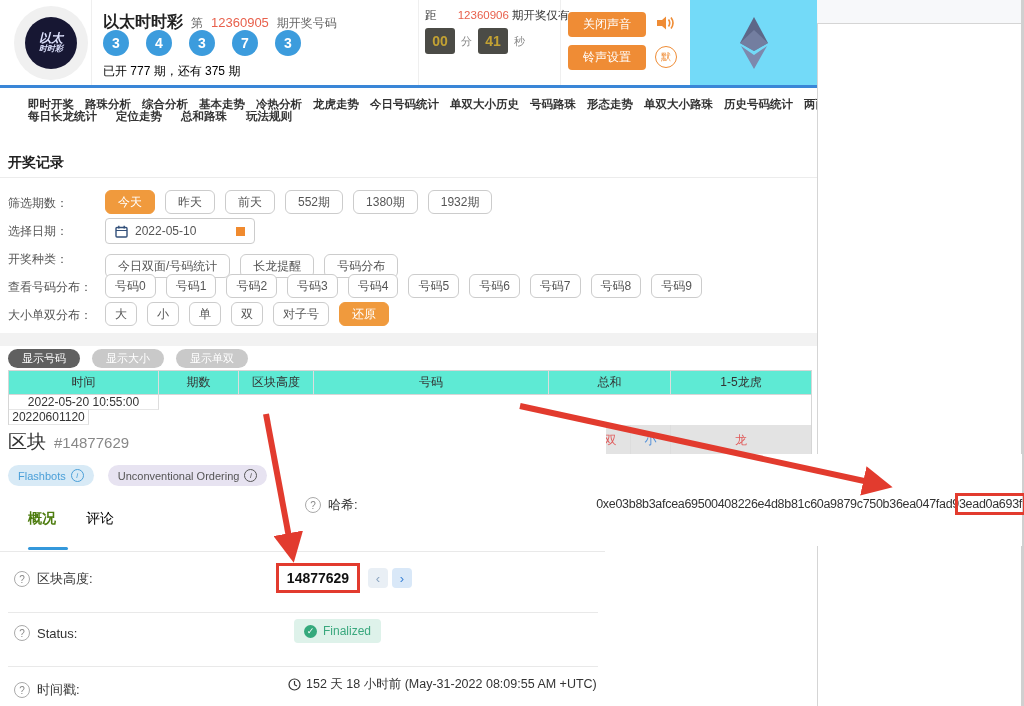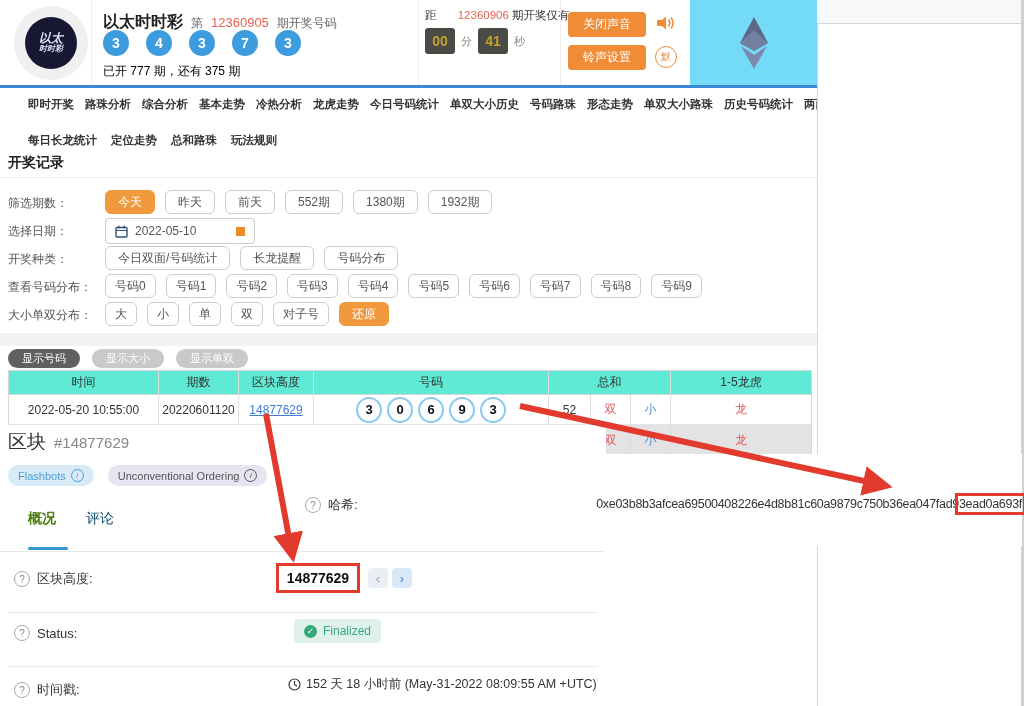--- a/index.html
+++ b/index.html
@@ -39,21 +39,21 @@
               display:flex;align-items:center;justify-content:center;}
 
   
   .rp-top{left:817px;top:0;width:205px;height:23px;background:#f7f8fa;z-index:2;}
   .right-panel{left:817px;top:23px;width:204px;height:683px;background:#fff;
                border-left:1px solid #d5d5d5;border-top:1px solid #d5d5d5;z-index:2;}
   .edge-right{left:1021px;top:0;width:3px;height:706px;background:#d0d0d0;z-index:2;}
 
   
   .nav1{left:28px;top:97px;width:788px;display:flex;gap:11px;white-space:nowrap;}
-  .nav2{left:28px;top:133px;display:flex;gap:14px;white-space:nowrap;font-family:Liberation Serif, serif;}
+  .nav2{left:28px;top:109px;display:flex;gap:19px;white-space:nowrap;font-family:Liberation Serif, serif;}
   .nav-item{font-size:11.5px;font-weight:bold;color:#333;cursor:pointer;}
 
   
   .sec-title{left:8px;top:154px;font-size:14px;font-weight:bold;color:#222;}
   .hdiv{height:1px;background:#ececec;}
   .flabel{position:absolute;left:8px;font-size:12px;color:#555;}
   .pillbox{position:absolute;left:105px;display:flex;gap:10px;align-items:center;}
   .pillgroup{display:contents;}
   .pill{height:22px;line-height:22px;padding:0 12px;border:1px solid #ccc;border-radius:6px;
         font-size:12px;color:#555;background:#fff;cursor:pointer;white-space:nowrap;}
@@ -68,21 +68,21 @@
   
   .viewbtns{left:8px;top:349px;display:flex;gap:12px;}
   .vbtn{height:19px;line-height:19px;padding:0 14px;border-radius:10px;font-size:11px;color:#fff;
         background:#c9c9c9;cursor:pointer;}
   .vbtn.active{background:#606060;}
 
   
   .table{left:8px;top:370px;width:802px;border:1px solid #d6d6d6;font-size:12px;z-index:1;}
   .trow{display:flex;}
   .th{background:#5eead4;height:24px;}
-  .tr1{background:#fff;height:30px;}
+  .tr1{background:#fff;height:30px;flex-direction:column;}
   .tr2{background:#e3e3e3;height:30px;}
   .cell{display:flex;align-items:center;justify-content:center;border-right:1px solid #ddd;
         box-sizing:border-box;}
   .cell:last-child{border-right:none;}
   .th .cell{border-bottom:1px solid #d6d6d6;color:#333;}
   .tr1 .cell{border-bottom:1px solid #e6e6e6;}
   .c-time{width:150px;}.c-issue{width:80px;}.c-block{width:75px;}.c-nums{width:235px;}
   .c-sum{width:42px;}.c-dual{width:40px;}.c-size{width:40px;}.c-dragon{width:140px;}
   .c-sumspan{width:122px;}
   .blocklink{color:#3b7dd8;text-decoration:underline;cursor:pointer;}
@@ -99,21 +99,21 @@
   .exp-title{font-size:19px;color:#333;}
   .exp-id{font-size:15px;color:#888;}
   .badge{height:21px;border-radius:11px;display:inline-flex;align-items:center;gap:5px;
          padding:0 10px;font-size:11px;cursor:pointer;}
   .badge.fb{background:#d8eaf6;color:#4a9fd8;}
   .badge.uo{background:#e7e3f1;color:#555;}
   .icirc{width:11px;height:11px;border:1px solid currentColor;border-radius:50%;font-size:8px;
          display:inline-flex;align-items:center;justify-content:center;font-style:italic;}
   .tab{font-size:14px;cursor:pointer;}
   .tab.on{color:#4d7c0f;font-weight:bold;}
-  .tab.off{color:#0c4a6e;}
+  .tab.off{color:#000000;}
   .tabline{left:28px;top:122px;width:40px;height:3px;background:#3498db;border-radius:2px;}
   .qicon{width:14px;height:14px;border:1px solid #aaa;border-radius:50%;color:#888;font-size:10px;
          display:inline-flex;align-items:center;justify-content:center;flex:none;}
   .exp-label{position:absolute;left:14px;display:flex;align-items:center;gap:7px;font-size:13px;color:#333;}
   .redbox{border:3px solid #e23b2e;box-sizing:border-box;display:flex;align-items:center;justify-content:center;}
   .height-box{left:276px;top:138px;width:84px;height:30px;font-size:14px;font-weight:bold;color:#111;background:#fff;}
   .pgbtn{position:absolute;width:20px;height:20px;border-radius:4px;display:flex;align-items:center;
          justify-content:center;font-size:13px;cursor:pointer;}
   .pgprev{left:368px;top:143px;background:#e9eff5;color:#8aa4c0;}
   .pgnext{left:392px;top:143px;background:#d9e8f8;color:#3b82d6;}
@@ -242,21 +242,21 @@
       <rect x="1" y="2.5" width="11" height="9.5" rx="1" fill="none" stroke="#33507a" stroke-width="1.4"></rect>
       <line x1="3.8" y1="0.8" x2="3.8" y2="3.5" stroke="#33507a" stroke-width="1.4"></line>
       <line x1="9.2" y1="0.8" x2="9.2" y2="3.5" stroke="#33507a" stroke-width="1.4"></line>
       <line x1="1" y1="5.5" x2="12" y2="5.5" stroke="#33507a" stroke-width="1"></line>
     </svg>
     <span class="dtext">2022-05-10</span>
     <span class="osq"></span>
   </div>
 
   <span class="flabel" style="top:251px">开奖种类：</span>
-  <div class="pillbox" style="top:246px">
+  <div class="pillbox" style="top:254px">
 
   <span class="pill">今日双面/号码统计</span>
       <span class="pill">长龙提醒</span>
       <span class="pill">号码分布</span>
     </div>
 
   <span class="flabel" style="top:279px">查看号码分布：</span>
   <div class="pillbox" style="top:274px">
 
   <span class="pill sm">号码0</span>

